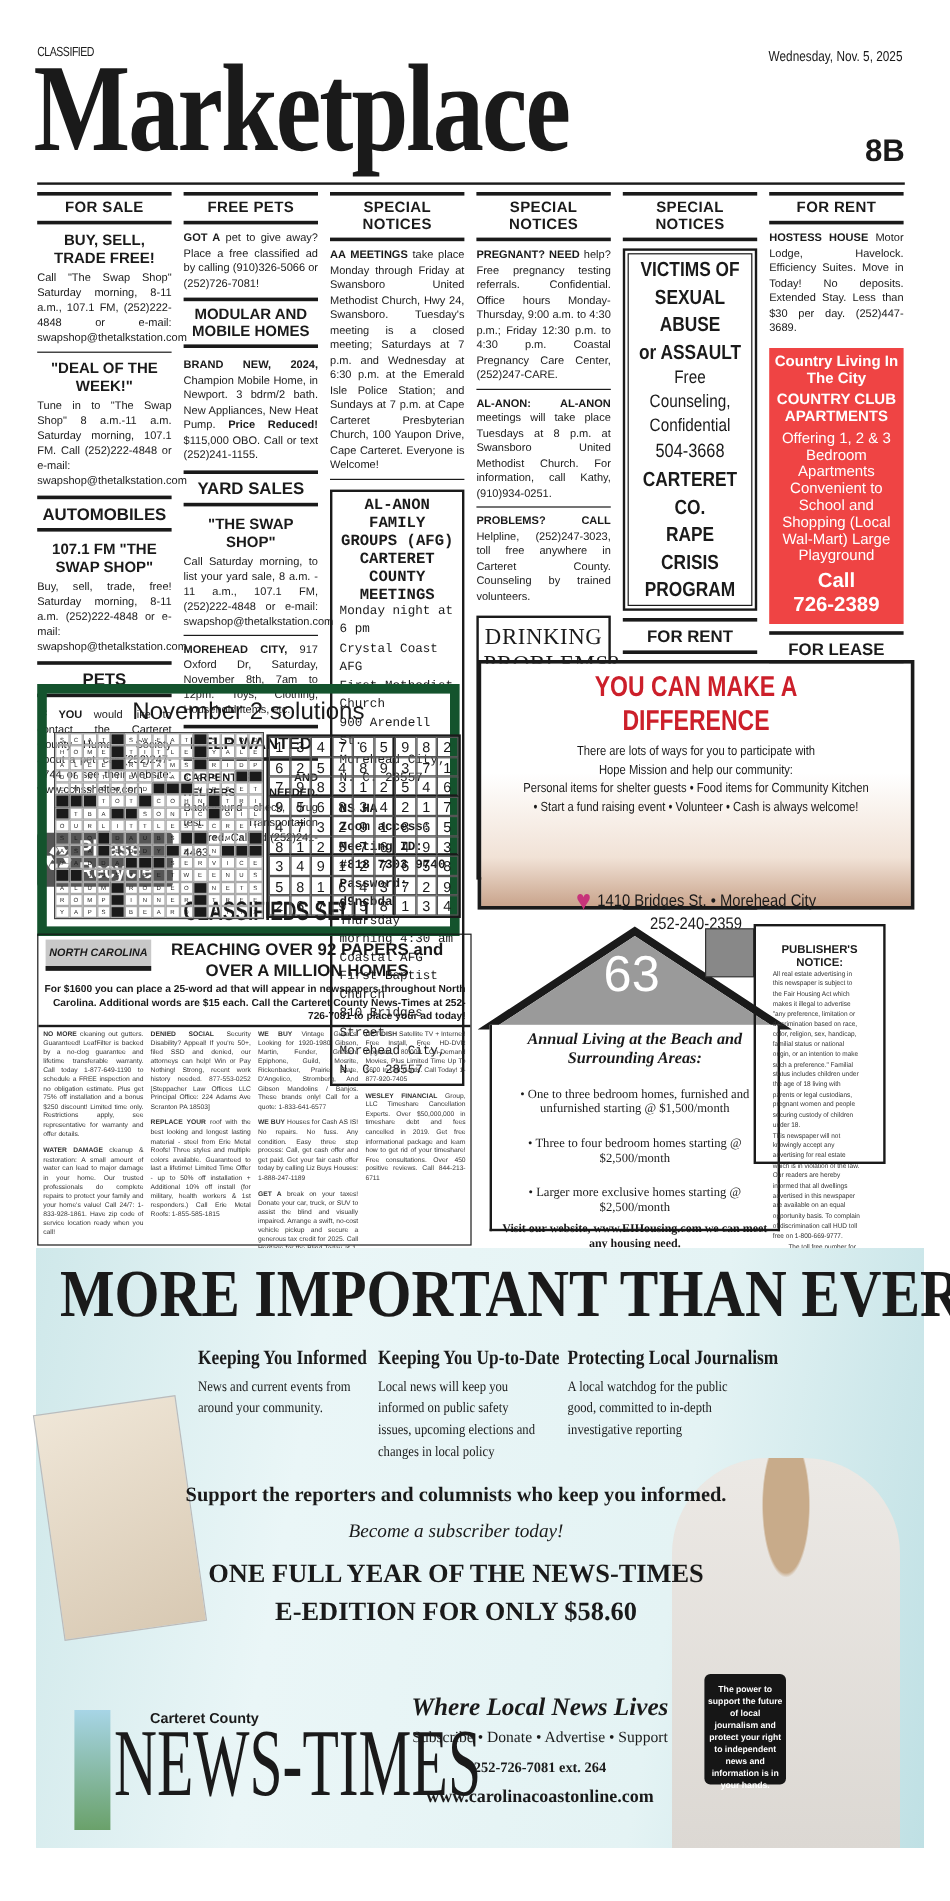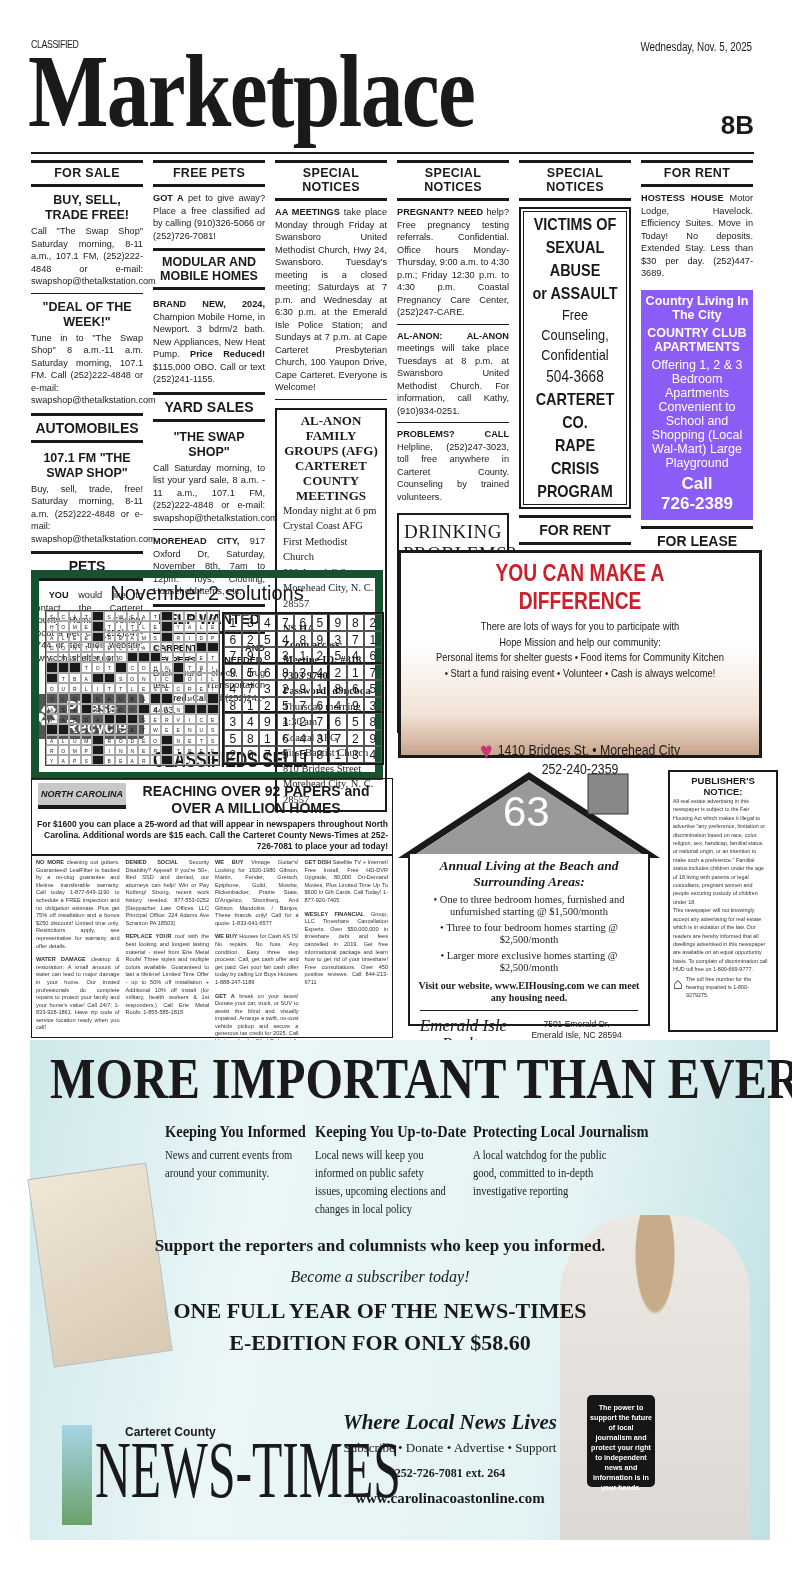--- a/index.html
+++ b/index.html
@@ -14,31 +14,31 @@
 .col-head{border-top:3px solid #1a1a1a;border-bottom:3px solid #1a1a1a;text-align:center;font-weight:bold;font-size:12.5px;padding:3px 0 4px;letter-spacing:0.3px}
 .ad-title{text-align:center;font-weight:bold;font-size:12.5px;line-height:15px;margin-top:6px}
 .ad-body{font-size:9.2px;line-height:12.5px;text-align:justify;margin-top:2px}
 .ad-body b{font-weight:bold}
 .divider{border-top:1.5px solid #1a1a1a;margin:5px 0}
 .section-head{border-top:3px solid #1a1a1a;border-bottom:3px solid #1a1a1a;text-align:center;font-weight:bold;font-size:14px;padding:4px 0;margin:6px 0 8px;line-height:16px}
 .recycle{width:113px;height:45px;background:#555;color:#fff;border-radius:3px;display:flex;align-items:center;padding:0 4px;margin-top:30px}
 .recycle-text{font-weight:bold;font-size:19px;line-height:19px;transform:scaleX(0.85);transform-origin:left}
 .classifieds-sell{font-weight:bold;font-size:22px;transform:scaleX(0.72);transform-origin:left;margin-top:30px;white-space:nowrap;letter-spacing:0}
 .boxed{border:2px solid #1a1a1a}
-.alanon{font-family:Liberation Serif, serif;font-size:10.5px;line-height:15.5px;padding:3px 6px}
+.alanon{font-family:Liberation Mono, monospace;font-size:10.5px;line-height:15.5px;padding:3px 6px}
 .alanon-title{font-weight:bold;font-size:13px;line-height:15px;text-align:center}
 .drinking{text-align:center;padding:6px 4px}
 .drinking-title{font-family:"Liberation Serif",serif;font-size:19px;line-height:22px;letter-spacing:0.5px}
 .drinking-body{font-size:9.2px;line-height:11.5px;margin-top:3px}
 .drinking-call{font-weight:bold;font-size:14.5px;line-height:18px;margin-top:5px}
 .drinking-sub{font-size:7.5px;line-height:12px}
 .victims{text-align:center;padding:4px 2px;border:2px solid #1a1a1a;outline:1px solid #1a1a1a;outline-offset:-5px}
 .v-big{font-weight:bold;font-size:17px;line-height:23px;transform:scaleX(0.85)}
 .v-light{font-size:15px;line-height:20px;transform:scaleX(0.85)}
-.country{background:#8b5cf6;color:#fff;text-align:center;padding:4px 4px 6px}
+.country{background:#ef4444;color:#fff;text-align:center;padding:4px 4px 6px}
 .country .c1{font-weight:bold;font-size:12.5px;line-height:14px}
 .country .c2{font-size:12.5px;line-height:14px}
 .country .c3{font-weight:bold;font-size:17px;line-height:20px}
 .puzzle-box{left:31px;top:570px;width:352px;height:210px;border:8px solid #14532d}
 .puzzle-title{text-align:center;font-size:20px;margin-top:4px}
 .xw{position:absolute;left:6px;top:32px;display:grid;grid-template-columns:repeat(15,11.5px);grid-auto-rows:10.3px;border:1px solid #444}
 .xw div{border:0.5px solid #aaa;font-size:5px;text-align:center;line-height:10px}
 .xw .blk{background:#1a1a1a}
 .sudoku{position:absolute;left:183px;top:34px;display:grid;grid-template-columns:repeat(9,17.5px);grid-auto-rows:16.5px;border:2px solid #1a1a1a}
 .sudoku div{border:0.5px solid #555;font-size:12px;text-align:center;line-height:16px}
@@ -49,23 +49,23 @@
 .nc-box{left:31px;top:778px;width:362px;height:260px;border:1.5px solid #1a1a1a}
 .nc-head{display:flex;align-items:flex-start;padding:4px 6px 0}
 .nc-logo{width:88px;height:26px;background:#c8c8c8;display:flex;align-items:center;justify-content:center;font-style:italic;font-weight:bold;font-size:9px;border-bottom:4px solid #1a1a1a}
 .nc-title{flex:1;text-align:center;font-weight:bold;font-size:14px;line-height:17px}
 .nc-sub{text-align:right;font-size:8.5px;line-height:11px;font-weight:bold;padding:2px 4px;border-bottom:2px solid #1a1a1a}
 .nc-cols{display:grid;grid-template-columns:repeat(4,1fr);gap:6px;padding:3px 4px}
 .nc-cols p{font-size:5.6px;line-height:7.6px;text-align:justify;margin-bottom:6px;color:#333}
 .house{left:398px;top:768px;width:262px;height:258px}
 .house-body{position:absolute;left:10px;top:86px;width:242px;height:172px;border:2.5px solid #1a1a1a;border-top:none;background:#fff;text-align:center}
 .house-title{font-family:"Liberation Serif",serif;font-style:italic;font-weight:bold;font-size:13.5px;line-height:16px;margin-top:4px}
-.house-text{font-family:"Liberation Serif",serif;font-size:10.5px;line-height:12px;margin-top:4px}
+.house-text{font-family:"Liberation Serif",serif;font-size:10.5px;line-height:12px;margin-top:17px}
 .house-visit{font-family:"Liberation Serif",serif;font-weight:bold;font-size:10px;line-height:12px;margin-top:6px}
-.pub{left:668px;top:770px;width:110px;height:262px;border:2px solid #1a1a1a;padding:3px}
+.pub{left:628px;top:770px;width:110px;height:200px;border:2px solid #1a1a1a;padding:14px}
 .pub-title{font-weight:bold;font-size:9.5px;text-align:center}
 .pub-body{font-size:5.7px;line-height:8.4px;transform:scaleX(0.95);transform-origin:left;color:#333}
 .banner{left:30px;top:1040px;width:740px;height:500px;background:linear-gradient(100deg,#cfe8ea 0%,#eaf6f7 30%,#e4f3f4 70%,#bfe0e4 100%)}
 .banner-title{position:absolute;left:20px;top:8px;font-family:"Liberation Serif",serif;font-weight:bold;font-size:56px;line-height:62px;transform:scaleX(0.86);transform-origin:left;white-space:nowrap}
 .b-col{position:absolute;top:82px;font-family:"Liberation Serif",serif}
 .b-col h3{font-size:17px;line-height:20px;font-weight:bold;transform:scaleX(0.85);transform-origin:left;white-space:nowrap}
 .b-col p{font-size:12px;line-height:18px;margin-top:4px;transform:scaleX(0.88);transform-origin:left}
 .b-center{position:absolute;left:150px;width:460px;text-align:center;font-family:"Liberation Serif",serif}
 .tablet{position:absolute;left:587px;top:1395px;width:68px;height:92px;background:#161616;border-radius:5px;color:#fff;font-size:7.2px;line-height:10px;text-align:center;padding:8px 3px;font-weight:bold}
 .newspaper-img{position:absolute;left:40px;top:1170px;width:120px;height:190px;background:linear-gradient(160deg,#efe6d7,#d8c9b3);transform:rotate(-8deg);border:1px solid #bbb}

